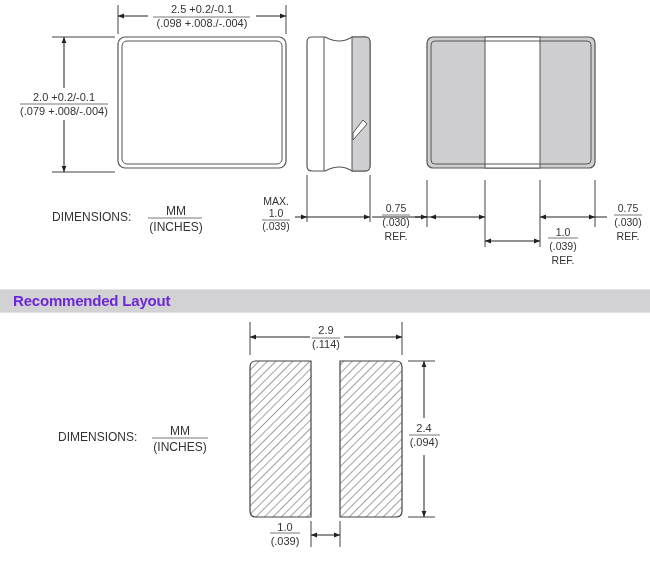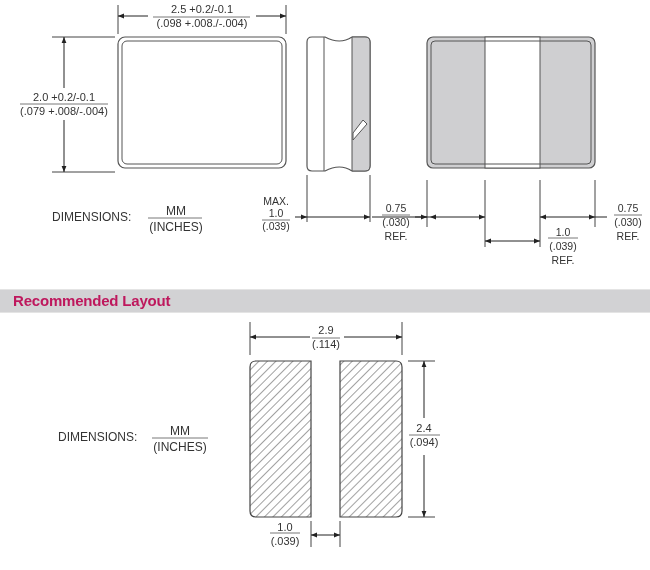--- a/index.html
+++ b/index.html
@@ -3,21 +3,21 @@
 <meta charset="utf-8">
 <style>
   html, body { margin:0; padding:0; background:#fff; }
   body { width:650px; height:570px; position:relative; overflow:hidden;
          font-family:"Liberation Sans", sans-serif; color:#222; }
   svg { position:absolute; left:0; top:0; }
   .t { font-family:"Liberation Sans", sans-serif; fill:#333; }
   .section-bar { position:absolute; left:0; top:289px; width:650px; height:22px;
                  background:#d2d2d4; border-top:1px solid #e4e4e4; border-bottom:1px solid #e4e4e4; }
   .section-title { position:absolute; left:13px; top:2px; font-weight:bold; font-size:15px;
-                   color:#be185d; font-family:"Liberation Sans", sans-serif; letter-spacing:-0.2px; }
+                   color:#6d28d9; font-family:"Liberation Sans", sans-serif; letter-spacing:-0.2px; }
 </style>
 </head>
 <body>
 
 <svg width="650" height="570" viewBox="0 0 650 570">
   <defs>
     <marker id="arr" viewBox="0 0 10 10" refX="10" refY="5" markerWidth="8" markerHeight="6" orient="auto-start-reverse">
       <path d="M0,1 L10,5 L0,9 z" fill="#222"></path>
     </marker>
     <pattern id="hatch" patternUnits="userSpaceOnUse" width="6" height="6" patternTransform="rotate(45)">

